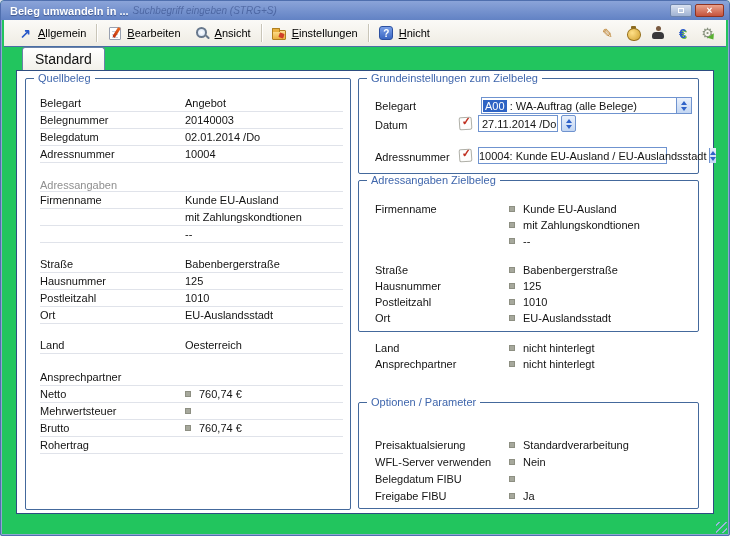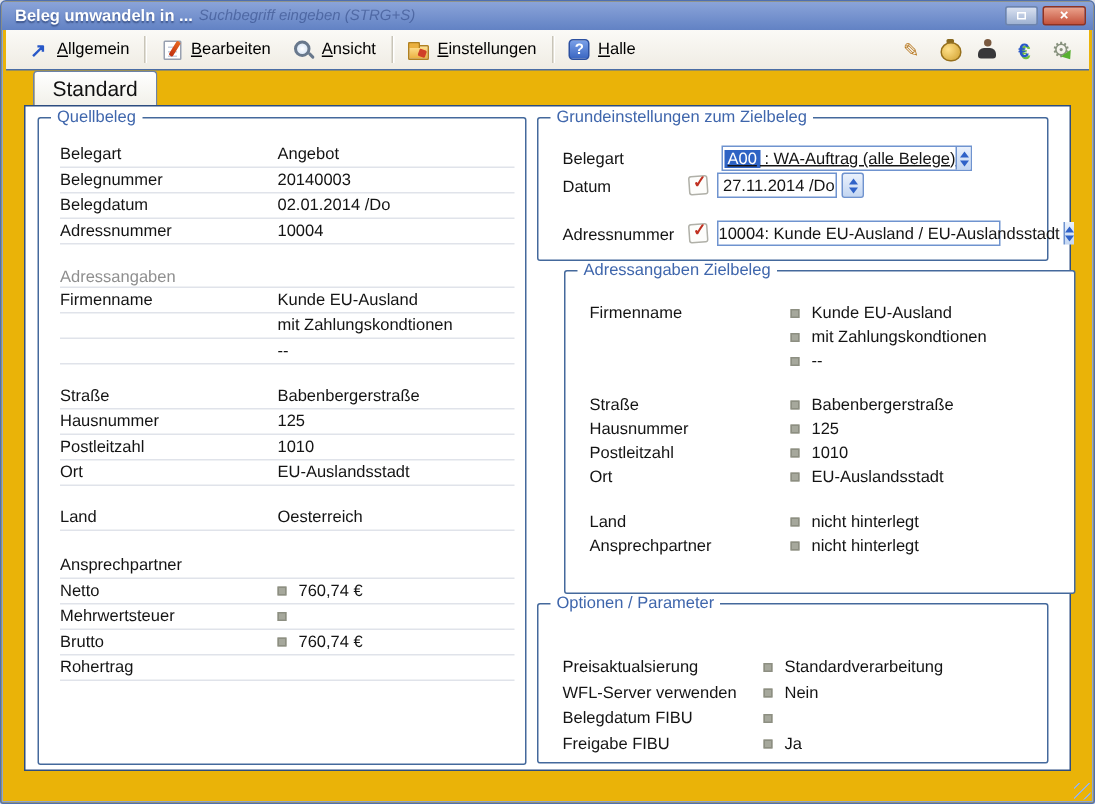--- a/index.html
+++ b/index.html
@@ -1,19 +1,19 @@
 <!DOCTYPE html>
 <html><head>
 <meta charset="utf-8">
 <style>
   * { margin:0; padding:0; box-sizing:border-box; }
   body { background:#dfe3ea; font-family:"Liberation Sans", sans-serif; }
   .window{
     position:relative; width:730px; height:536px;
-    background:#eab308; border:1px solid #4f6fae;
+    background:#22c55e; border:1px solid #4f6fae;
     border-radius:4px 4px 2px 2px; overflow:hidden;
     box-shadow: inset 0 0 0 1px #8fa6d4;
   }
   
   .titlebar{
     height:19px; display:flex; align-items:center;
     padding:0 5px 0 9px;
     background:linear-gradient(#8ba4d9,#6282c4);
   }
   .title{ color:#fff; font-weight:bold; font-size:11px; text-shadow:0 1px 1px rgba(20,40,90,.55); white-space:pre; }
@@ -66,21 +66,21 @@
   .tab{
     background:linear-gradient(#ffffff,#f2f1ea); border:1px solid #6b82a8; border-bottom:none;
     border-radius:3px 3px 0 0; padding:3px 12px 3px; font-size:14px; color:#111; cursor:default;
   }
   
   .content{ position:absolute; left:15px; top:69px; width:698px; height:444px; background:#fff; border:1px solid #2d4d80; }
   .gbox{ position:absolute; border:1px solid #44699c; border-radius:2px; background:#fff; }
   .gtitle{ position:absolute; top:-7px; left:8px; background:#fff; padding:0 4px; font-size:11px; color:#3f66ac; white-space:pre; }
   .gb-quelle{ left:8px;  top:7px;   width:326px; height:432px;padding-left:40px; }
   .gb-grund { left:341px; top:7px;  width:341px; height:96px; }
-  .gb-adress{ left:359px; top:109px; width:341px; height:216px; }
+  .gb-adress{ left:341px; top:109px; width:341px; height:152px; }
   .gb-opt   { left:341px; top:331px; width:341px; height:107px; }
   
   .qbody{ position:absolute; left:14px; right:7px; top:16px; }
   .qrow{ height:17px; display:flex; align-items:center; border-bottom:1px solid #e0e3ea; font-size:11px; color:#141414; }
   .qrow .lbl{ width:117px; white-space:pre; }
   .qrow .val{ flex:1; display:flex; align-items:center; gap:8px; white-space:pre;margin-left:28px; }
   .qhdr{ color:#8f8f8f;align-items:flex-end; }
   .g12{ margin-top:12px; } .g13{ margin-top:13px; } .g14{ margin-top:14px; }
   .g15{ margin-top:15px; } .g27{ margin-top:27px; }
   .blt{ width:6px; height:6px; background:#a6a89c; border:1px solid #8d8f82; display:inline-block; flex:0 0 auto; }
@@ -89,21 +89,21 @@
   .optbody{ position:absolute; left:16px; right:8px; top:0; padding-top:33px; }
   .rrow{ height:16px; display:flex; align-items:center; font-size:11px; color:#141414; }
   .optbody .rrow{ height:17px; }
   .rrow .lbl{ width:134px; white-space:pre; }
   .rrow .blt{ margin-right:8px; }
   .rrow .val{ white-space:pre; }
   
   .glbl{ position:absolute; font-size:11px; color:#141414; white-space:pre; }
   .lbl-belegart{ left:16px; top:21px; } .lbl-datum{ left:16px; top:40px; } .lbl-adressnr{ left:16px; top:72px; }
   .combo,.field{ position:absolute; height:17px; display:flex; align-items:center; border:1px solid #6f93cf; background:#fff; font-size:11px; color:#141414; }
-  .cb-belegart{ left:122px; top:18px; width:167px;text-decoration:underline; }
+  .cb-belegart{ left:122px; top:18px; width:211px; }
   .sel{ background:#2e63c4; color:#fff; padding:0 2px; margin-left:1px; }
   .crest{ white-space:pre; }
   .spin{ margin-left:auto; width:15px; align-self:stretch; border-left:1px solid #6f93cf;
          background:linear-gradient(#eaf1fc,#c3d6f2); display:flex; flex-direction:column; align-items:center; justify-content:center; gap:2px; }
   .spin i{ display:block; width:0; height:0; border-left:3px solid transparent; border-right:3px solid transparent; }
   .spin .up{ border-bottom:4px solid #2f62c8; } .spin .dn{ border-top:4px solid #2f62c8; }
   .spinbtn{ position:absolute; width:15px; height:17px; border:1px solid #6f93cf; border-radius:2px;
             background:linear-gradient(#eaf1fc,#c3d6f2); display:flex; flex-direction:column; align-items:center; justify-content:center; gap:2px; }
   .spinbtn i{ display:block; width:0; height:0; border-left:3px solid transparent; border-right:3px solid transparent; }
   .spinbtn .up{ border-bottom:4px solid #2f62c8; } .spinbtn .dn{ border-top:4px solid #2f62c8; }
@@ -159,21 +159,21 @@
       <span class="tico">
           <span class="ic-folder"></span>
         </span>
       <span class="tlabel"><u>E</u><span>instellungen</span></span>
     </div>
     <div class="tsep"></div>
     <div class="tbtn">
       <span class="tico">
           <span class="ic-help">?</span>
         </span>
-      <span class="tlabel"><u>H</u><span>alle</span></span>
+      <span class="tlabel"><u>H</u><span>nicht</span></span>
     </div>
     <div class="tool-right">
       <span class="tico">
           <span class="ic-pencil">✎</span>
         </span>
       <span class="tico">
           <span class="ic-bag"></span>
         </span>
       <span class="tico">
           <span class="ic-person"></span>

